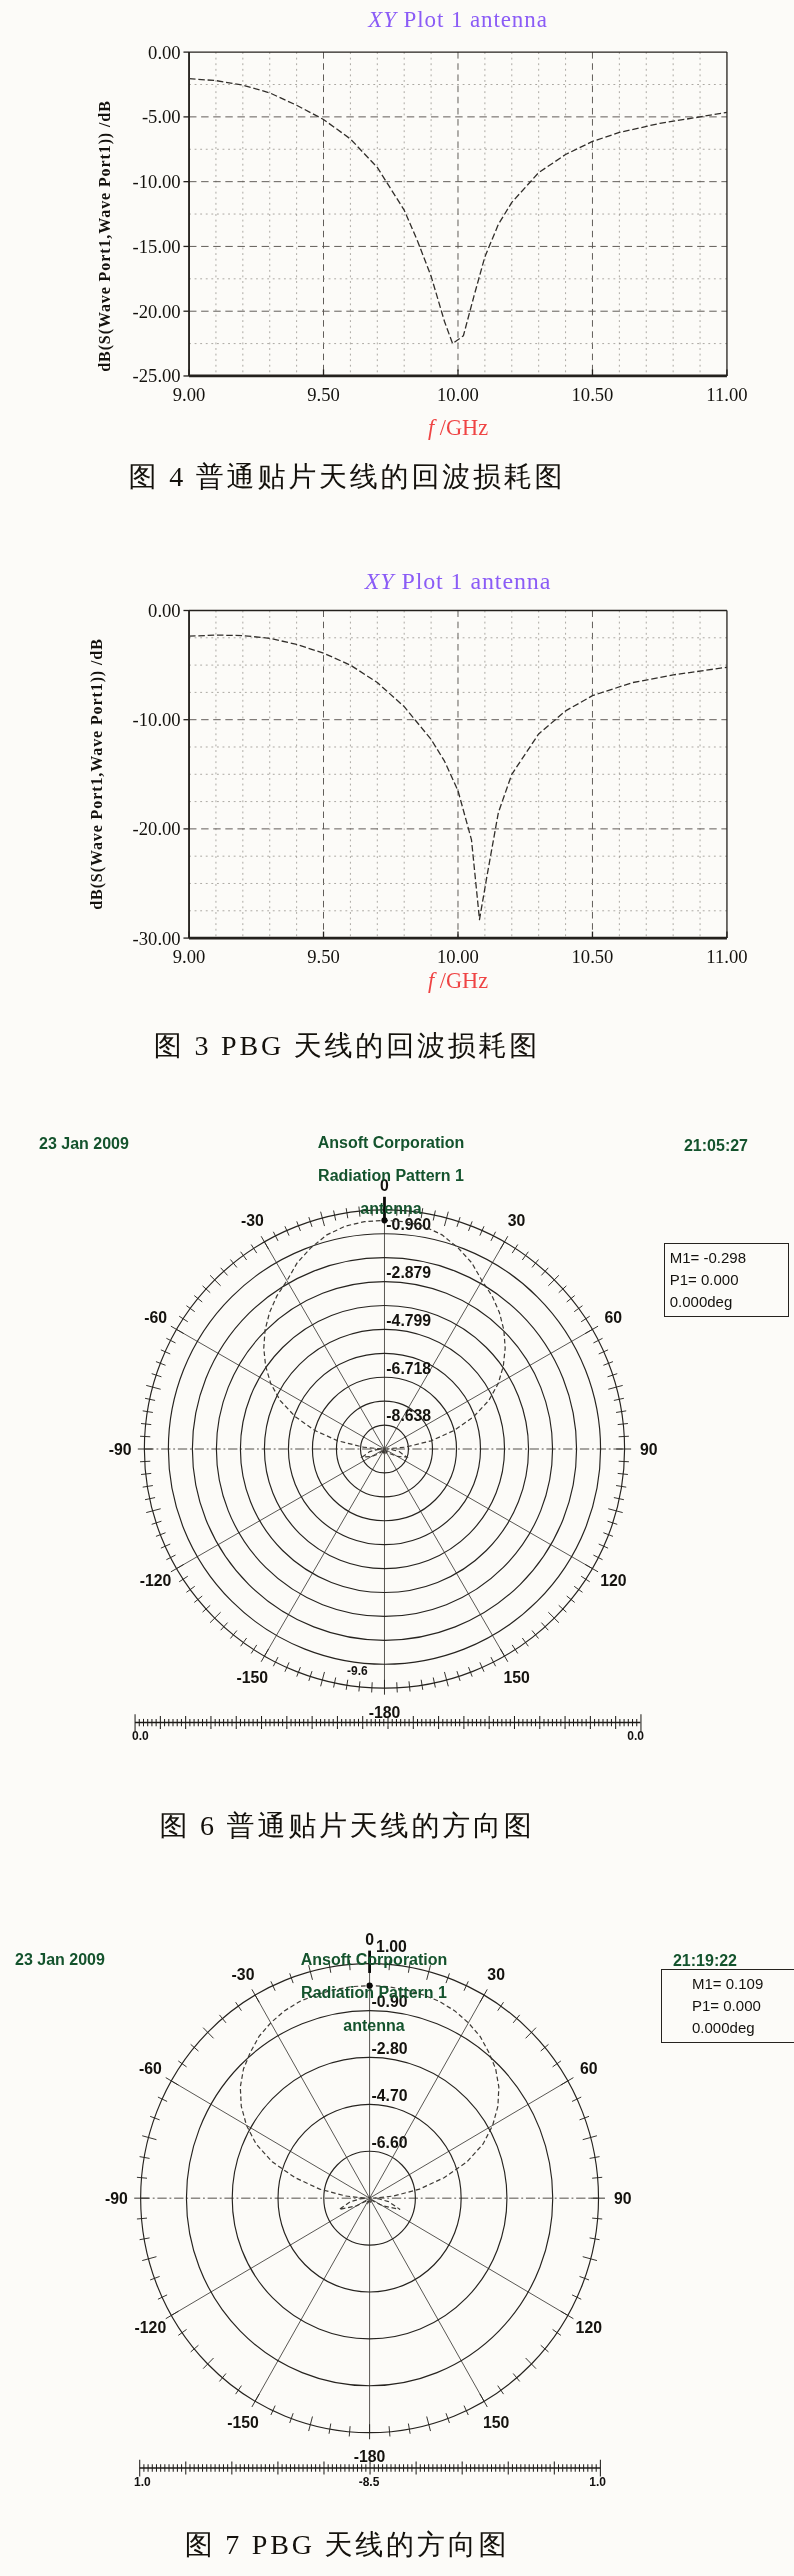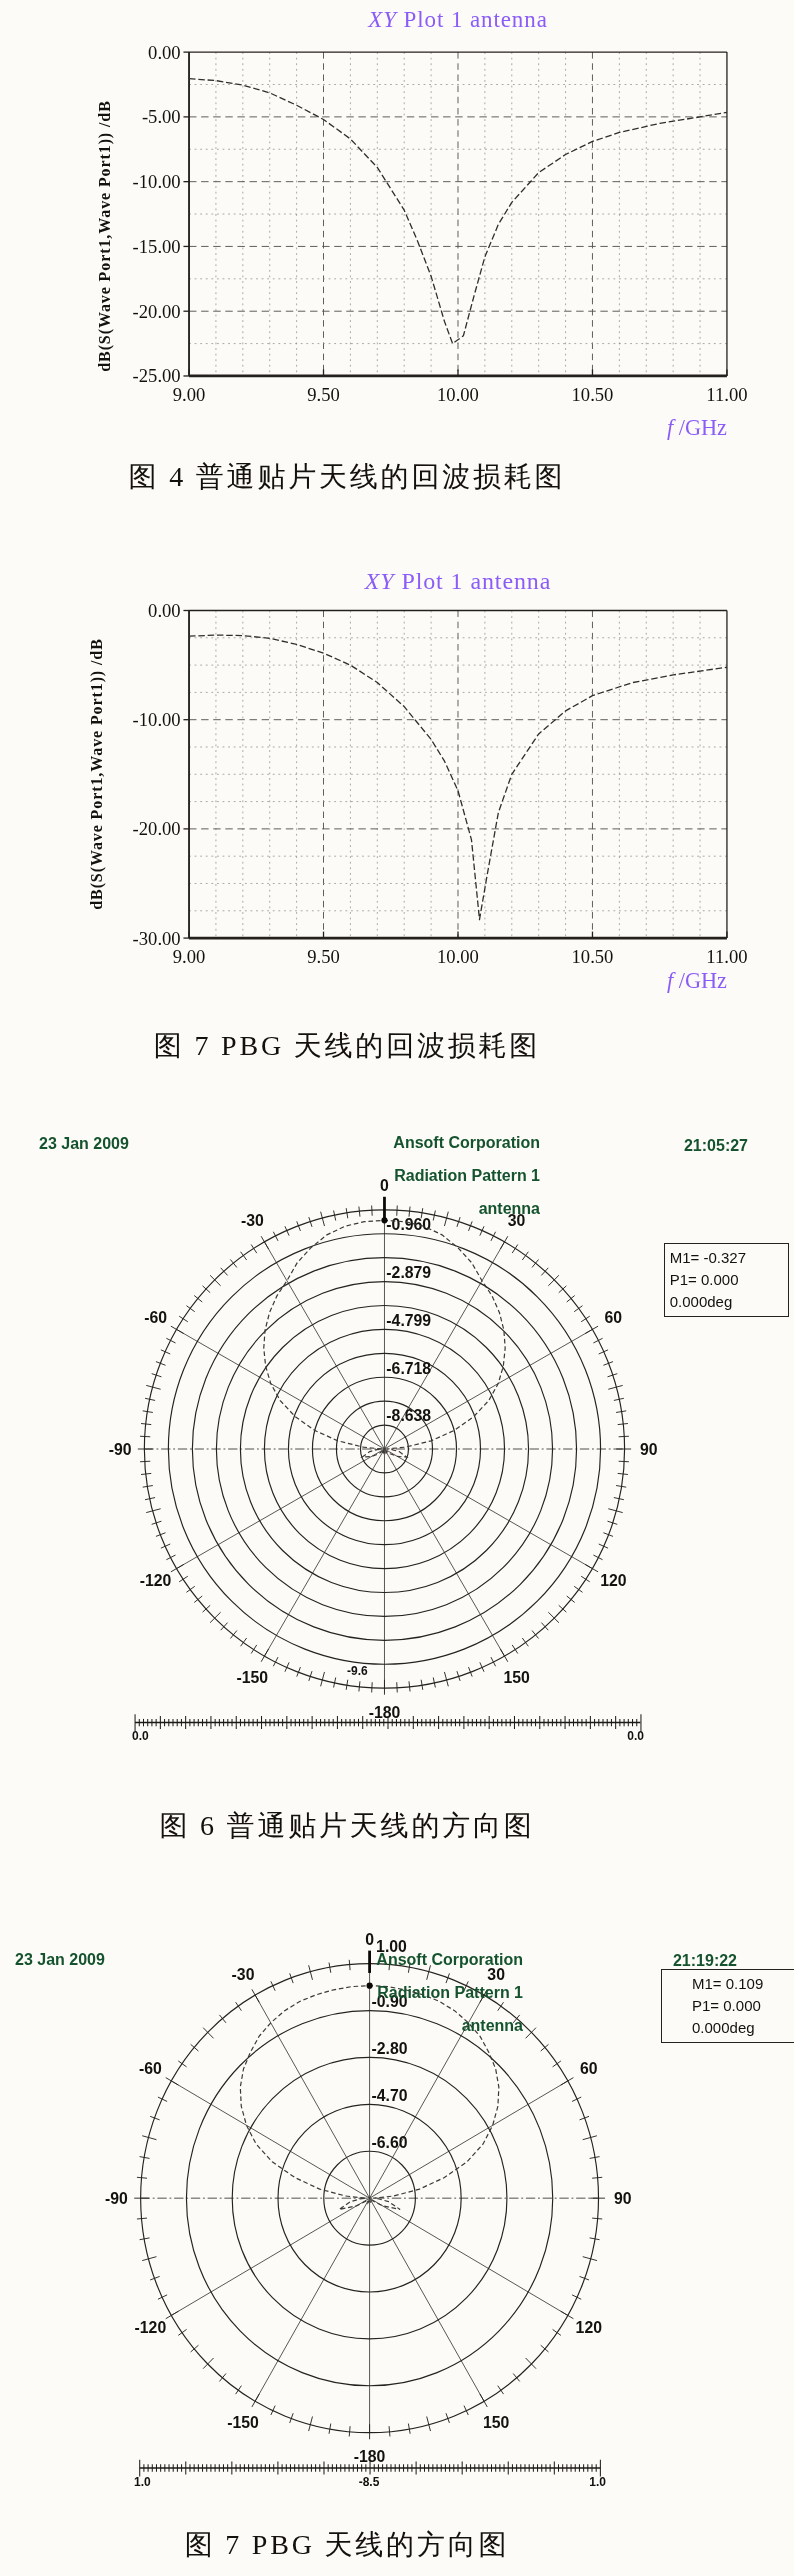--- a/index.html
+++ b/index.html
@@ -4,27 +4,27 @@
 <style>
   html,body{margin:0;padding:0;background:#e8e6e2;}
   #page{position:relative;width:795px;height:2576px;background:#fcfbf8;overflow:hidden;
         font-family:"Liberation Serif",serif;color:#17150f;}
   #chart-canvas{position:absolute;left:0;top:0;}
   .it{font-style:italic;}
   .xy-title{position:absolute;left:189px;width:538px;text-align:center;
             font:23px "Liberation Serif",serif;color:#8b5cf6;letter-spacing:0.9px;}
   .ylab{position:absolute;width:447px;text-align:center;transform:rotate(-90deg);
         font:bold 16px "Liberation Serif",serif;color:#14120e;letter-spacing:0.9px;}
-  .xlab{position:absolute;left:189px;width:538px;text-align:right;
-        font:22.3px "Liberation Serif",serif;color:#8b5cf6;}
+  .xlab{position:absolute;left:189px;width:538px;text-align:center;
+        font:22.3px "Liberation Serif",serif;color:#ef4444;}
   .cap{position:absolute;left:0;width:694px;text-align:center;
        font:28px "Liberation Serif",serif;color:#14110c;letter-spacing:2.8px;}
   .hd{position:absolute;font-family:"Liberation Sans",sans-serif;font-weight:700;
       font-size:16px;color:#14532d;}
-  .hdc{text-align:right;width:298px;line-height:33px;}
+  .hdc{text-align:center;width:298px;line-height:33px;}
   .hdt{text-align:right;width:104px;}
   .legend{position:absolute;border:1.9px solid #26231f;width:114px;padding:2.8px 4.7px;
           font-family:"Liberation Sans",sans-serif;font-size:15px;font-weight:400;
           color:#14120e;line-height:22.3px;background:rgba(252,251,248,.6);}
   .legend div{white-space:nowrap;}
   .rlab{position:absolute;font-family:"Liberation Sans",sans-serif;font-weight:700;
         font-size:12px;color:#131110;}
 </style>
 </head>
 <body>
@@ -678,31 +678,31 @@
     </svg>
 
   <div class="xy-title" style="top:7.4px;"><span class="it">XY</span><span> Plot 1 antenna</span></div>
   <div class="ylab" style="left:-119px;top:227px;">dB(S(Wave Port1,Wave Port1)) /dB</div>
   <div class="xlab" style="top:415px;"><span class="it">f</span><span> /GHz</span></div>
   <div class="cap" style="top:458px;">图 4  普通贴片天线的回波损耗图</div>
 
   <div class="xy-title" style="top:568px;font-size:24px;"><span class="it">XY</span><span> Plot 1 antenna</span></div>
   <div class="ylab" style="left:-127px;top:765px;">dB(S(Wave Port1,Wave Port1)) /dB</div>
   <div class="xlab" style="top:968px;"><span class="it">f</span><span> /GHz</span></div>
-  <div class="cap" style="top:1027px;">图 7  PBG 天线的回波损耗图</div>
+  <div class="cap" style="top:1027px;">图 3  PBG 天线的回波损耗图</div>
 
   <div class="hd" style="left:39px;top:1135px;">23 Jan 2009</div>
   <div class="hd hdc" style="left:242px;top:1126px;">
     <div>Ansoft Corporation</div>
     <div>Radiation Pattern 1</div>
     <div>antenna</div>
   </div>
   <div class="hd hdt" style="left:644px;top:1137px;">21:05:27</div>
   <div class="legend" style="left:664px;top:1243px;">
-    <div>M1= -0.327</div>
+    <div>M1= -0.298</div>
     <div>P1= 0.000</div>
     <div>0.000deg</div>
   </div>
   <div class="rlab" style="left:132px;top:1729px;">0.0</div>
   <div class="rlab" style="left:347px;top:1664px;width:74px;text-align:left;">-9.6</div>
   <div class="rlab" style="left:603px;top:1729px;width:41px;text-align:right;">0.0</div>
   <div class="cap" style="top:1807px;">图 6  普通贴片天线的方向图</div>
 
   <div class="hd" style="left:15px;top:1951px;">23 Jan 2009</div>
   <div class="hd hdc" style="left:225px;top:1943px;">

